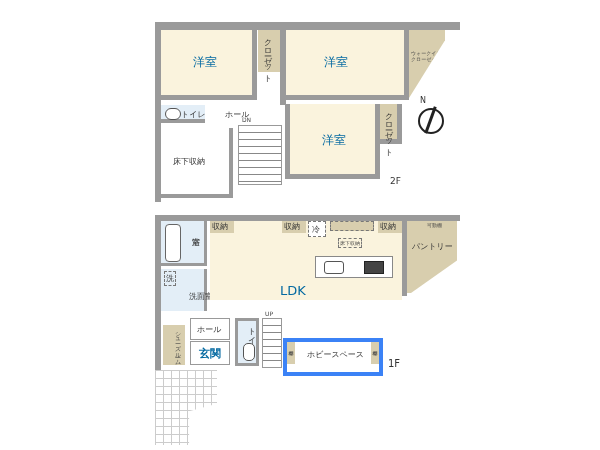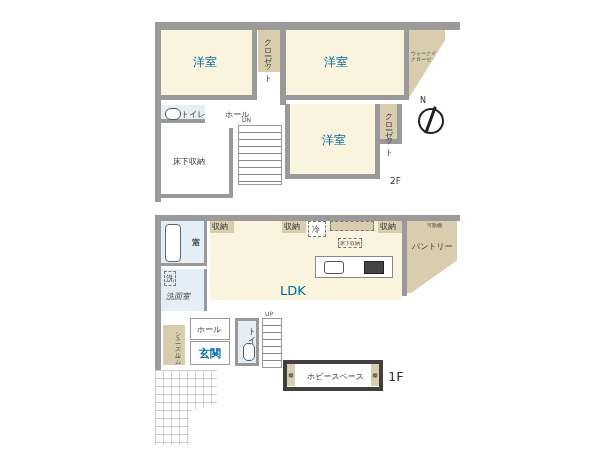--- a/index.html
+++ b/index.html
@@ -82,21 +82,21 @@
   <div class="abs wall" style="left:155px;top:215px;width:305px;height:6px;"></div>
   <div class="abs wall" style="left:155px;top:215px;width:6px;height:160px;"></div>
 
   <div class="room wet" style="left:161px;top:221px;width:46px;height:45px;border-right:3px solid #9a9a9a;border-bottom:3px solid #9a9a9a;">
     <span class="abs" style="left:4px;top:3px;width:14px;height:36px;border:1px solid #666;border-radius:4px;background:#fff;"></span>
     <span class="lbl sm vert" style="left:30px;top:10px;">浴室</span>
   </div>
 
   <div class="room wet" style="left:161px;top:269px;width:46px;height:42px;border-right:3px solid #9a9a9a;">
     <span class="lbl sm dotted" style="left:3px;top:2px;padding:1px;">洗</span>
-    <span class="lbl sm" style="left:5px;top:22px;font-style:italic;">洗面室</span>
+    <span class="lbl sm" style="left:28px;top:22px;">洗面室</span>
   </div>
 
   <div class="room cream" style="left:210px;top:221px;width:192px;height:79px;">
     <span class="lbl" style="left:70px;top:62px;font-size:13px;">LDK</span>
     <div class="island" style="left:105px;top:35px;width:76px;height:20px;">
       <span class="abs" style="left:8px;top:4px;width:18px;height:11px;border:1px solid #555;border-radius:3px;"></span>
       <span class="abs" style="left:48px;top:4px;width:18px;height:11px;background:#444;border:1px solid #222;"></span>
     </div>
     <span class="lbl xs dotted" style="left:128px;top:17px;padding:1px;">床下収納</span>
   </div>
@@ -135,23 +135,23 @@
 
   <div class="room wet" style="left:235px;top:318px;width:24px;height:48px;border:3px solid #9a9a9a;">
     <span class="lbl sm vert" style="left:9px;top:1px;">トイレ</span>
     <span class="abs" style="left:5px;top:22px;width:10px;height:16px;border:1px solid #555;border-radius:5px;background:#fff;"></span>
   </div>
 
   <div class="room stairs" style="left:262px;top:318px;width:20px;height:50px;border:1px solid #999;">
     <span class="lbl xs" style="left:2px;top:-9px;font-size:6px;">UP</span>
   </div>
 
-  <div class="room white" style="left:283px;top:360px;width:100px;height:31px;border:4px solid #404040;">
+  <div class="room white" style="left:283px;top:338px;width:100px;height:38px;border:4px solid #3b82f6;">
     <span class="room closet" style="left:0;top:0;width:8px;height:22px;"></span>
     <span class="lbl xs vert" style="left:1px;top:4px;">本棚</span>
     <span class="lbl sm" style="left:20px;top:7px;">ホビースペース</span>
     <span class="room closet" style="left:84px;top:0;width:8px;height:22px;"></span>
     <span class="lbl xs vert" style="left:85px;top:4px;">本棚</span>
   </div>
-  <span class="lbl sm" style="left:388px;top:369px;font-size:13px;">1F</span>
+  <span class="lbl sm" style="left:388px;top:358px;font-size:10px;">1F</span>
 
   <div class="abs tile" style="left:155px;top:370px;width:62px;height:75px;clip-path:polygon(0 0,100% 0,100% 45%,55% 55%,55% 100%,0 100%);"></div>
 </div>
 
 </body></html>

